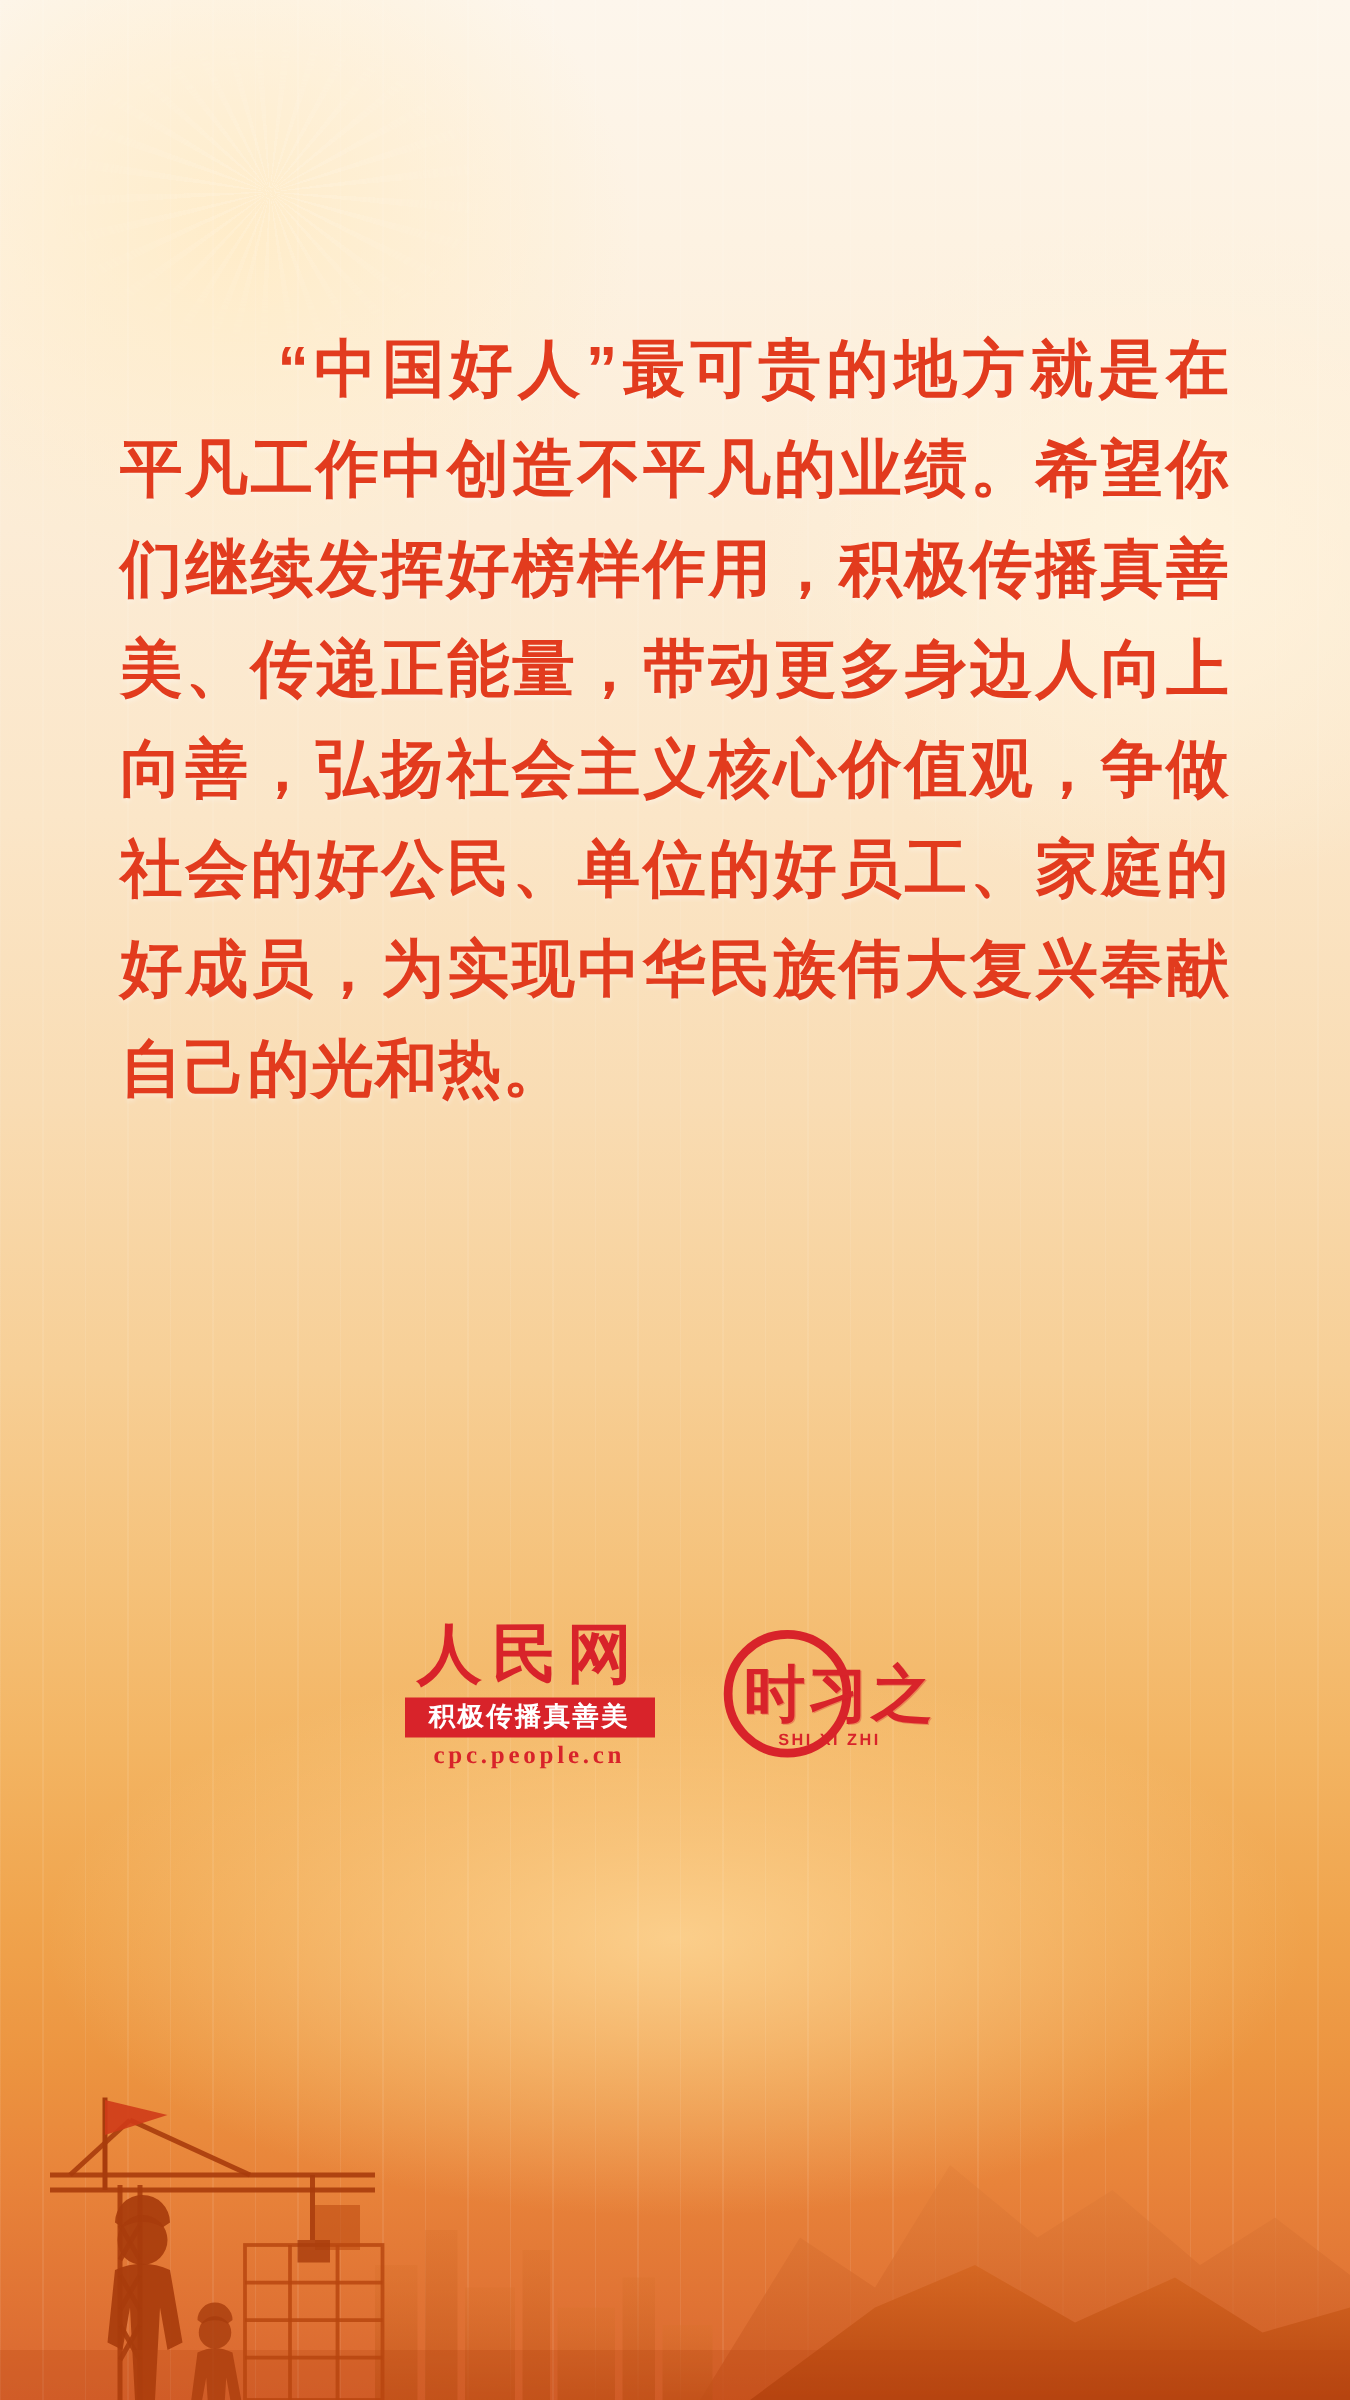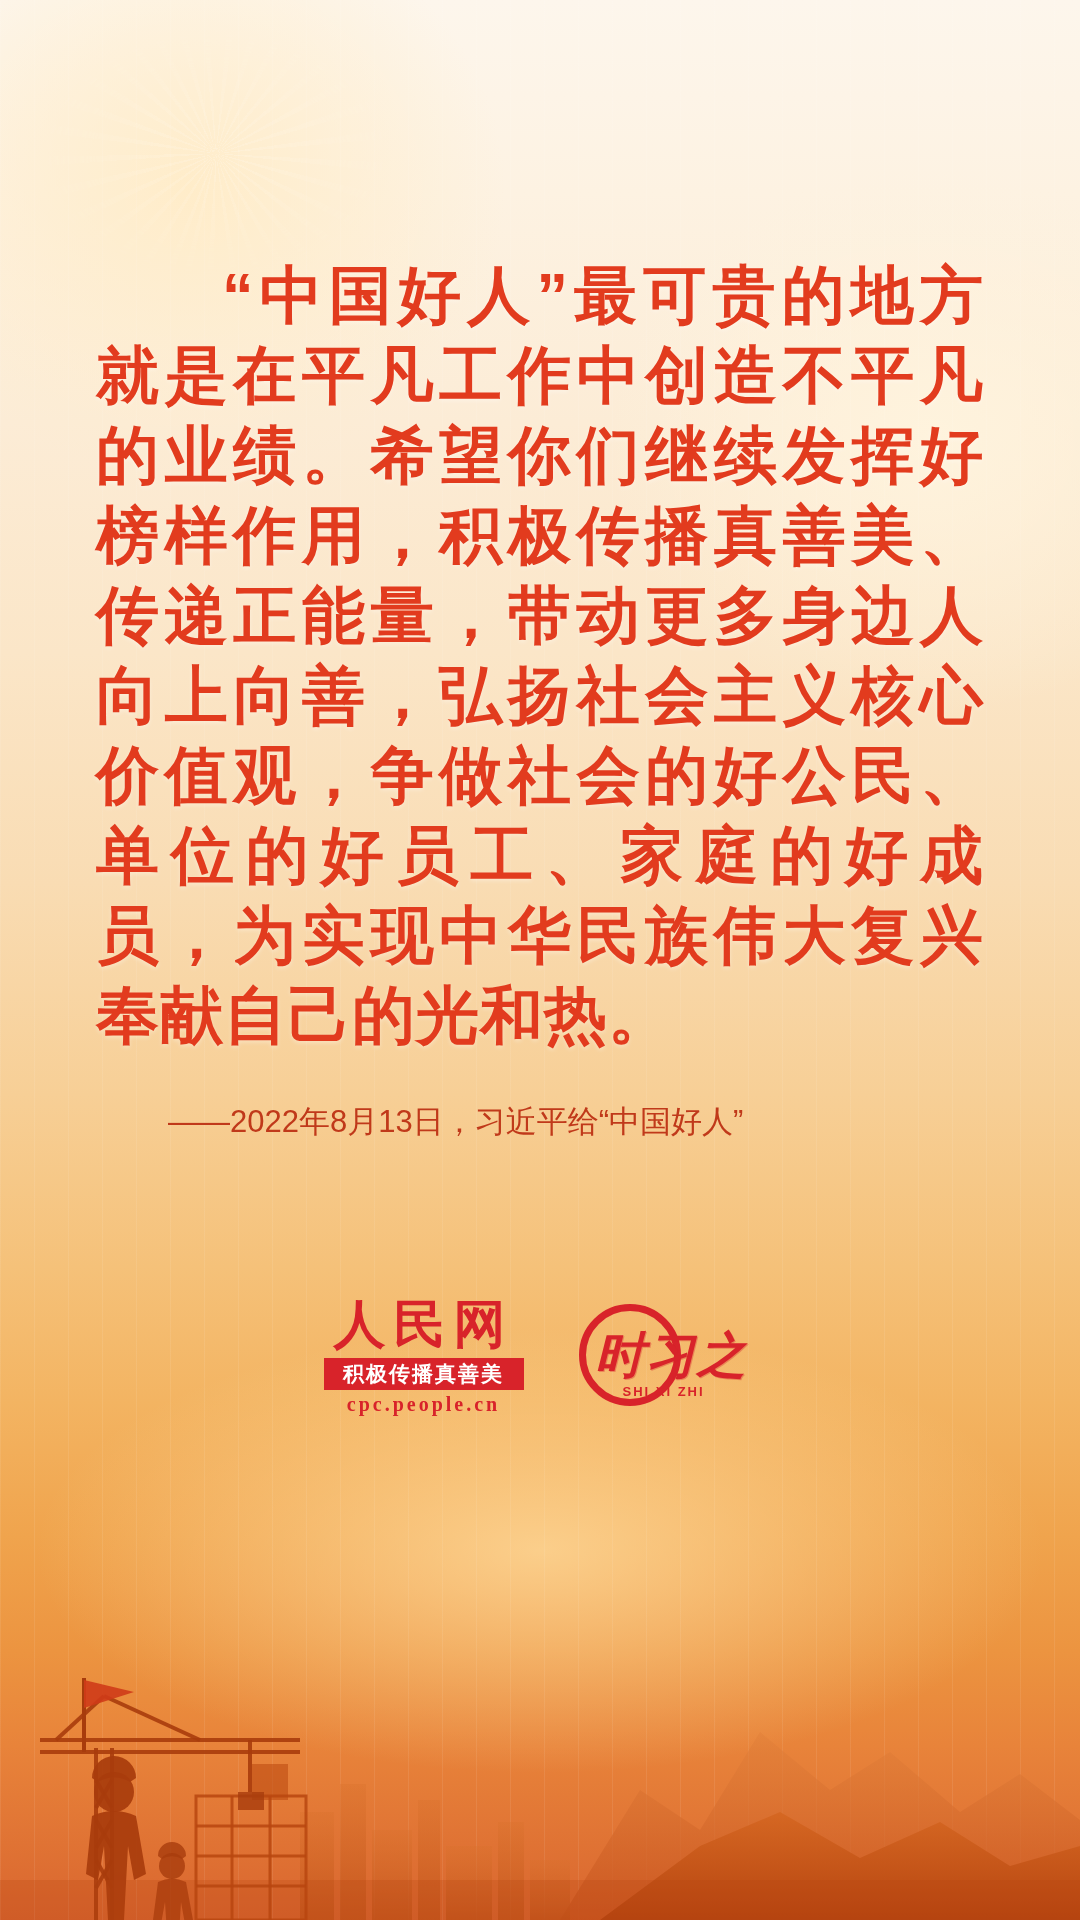--- a/index.html
+++ b/index.html
@@ -95,21 +95,21 @@
 
   
   .quote-block {
     position: absolute;
     left: 96px;
     top: 255px;
     width: 888px;
   }
   .quote-text {
     color: #e23b1e;
-    font-size: 63px;
+    font-size: 50px;
     line-height: 80px;
     font-weight: bold;
     letter-spacing: 1px;
     text-indent: 126px;
     text-align: justify;
     text-justify: inter-ideograph;
     font-family: "Liberation Sans", "DejaVu Sans", sans-serif;
     text-shadow: 0 2px 4px rgba(255,255,255,0.35);
   }
 
@@ -190,21 +190,20 @@
     border: 7px solid #d8232a;
     border-radius: 50%;
     box-sizing: border-box;
   }
   .shixizhi .zh {
     position: relative;
     z-index: 2;
     color: #d8232a;
     font-size: 49px;
     font-weight: bold;
-    font-style: italic;
     letter-spacing: 2px;
     font-family: "DejaVu Serif", "Liberation Serif", serif;
     text-shadow: 1px 1px 0 rgba(216,35,42,0.35);
     padding-left: 16px;
   }
   .shixizhi .py {
     position: absolute;
     z-index: 3;
     left: 52px;
     bottom: 12px;
@@ -234,21 +233,20 @@
   <div class="glow-b"></div>
   <div class="glow-c"></div>
   <div class="sunbeams"></div>
   <div class="texture"></div>
 
   <div class="quote-block">
     <div class="quote-text">“中国好人”最可贵的地方就是在平凡工作中创造不平凡的业绩。希望你们继续发挥好榜样作用，积极传播真善美、传递正能量，带动更多身边人向上向善，弘扬社会主义核心价值观，争做社会的好公民、单位的好员工、家庭的好成员，为实现中华民族伟大复兴奉献自己的光和热。</div>
   </div>
 
   <div class="attribution">
-    <span class="line1">——2022年8月13日，习近平给“中国好人”</span>
   </div>
 
   <div class="logo-row">
 
     <div class="people-logo">
       <div class="cn-mark">人民网</div>
       <div class="cpc-bar">积极传播真善美</div>
       <div class="domain">cpc.people.cn</div>
     </div>
 

